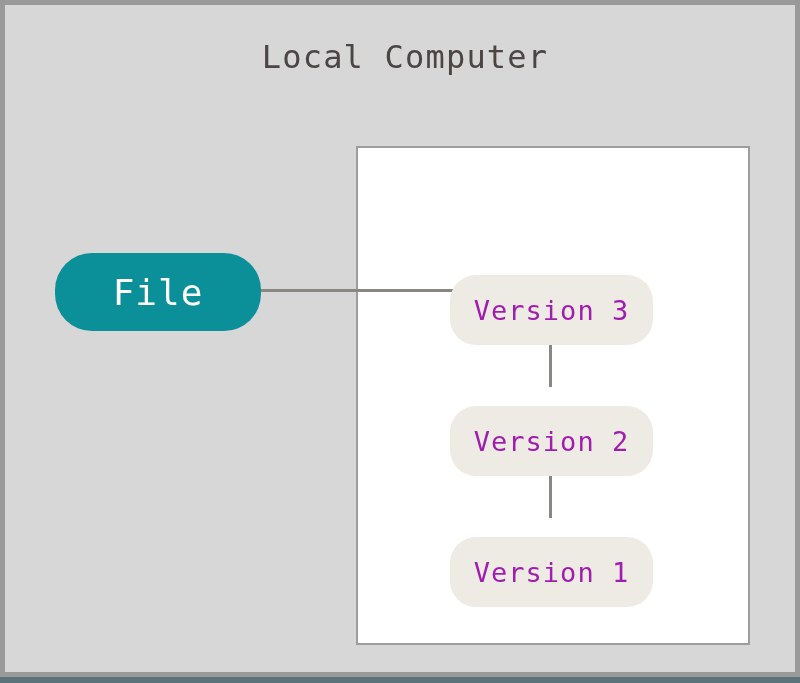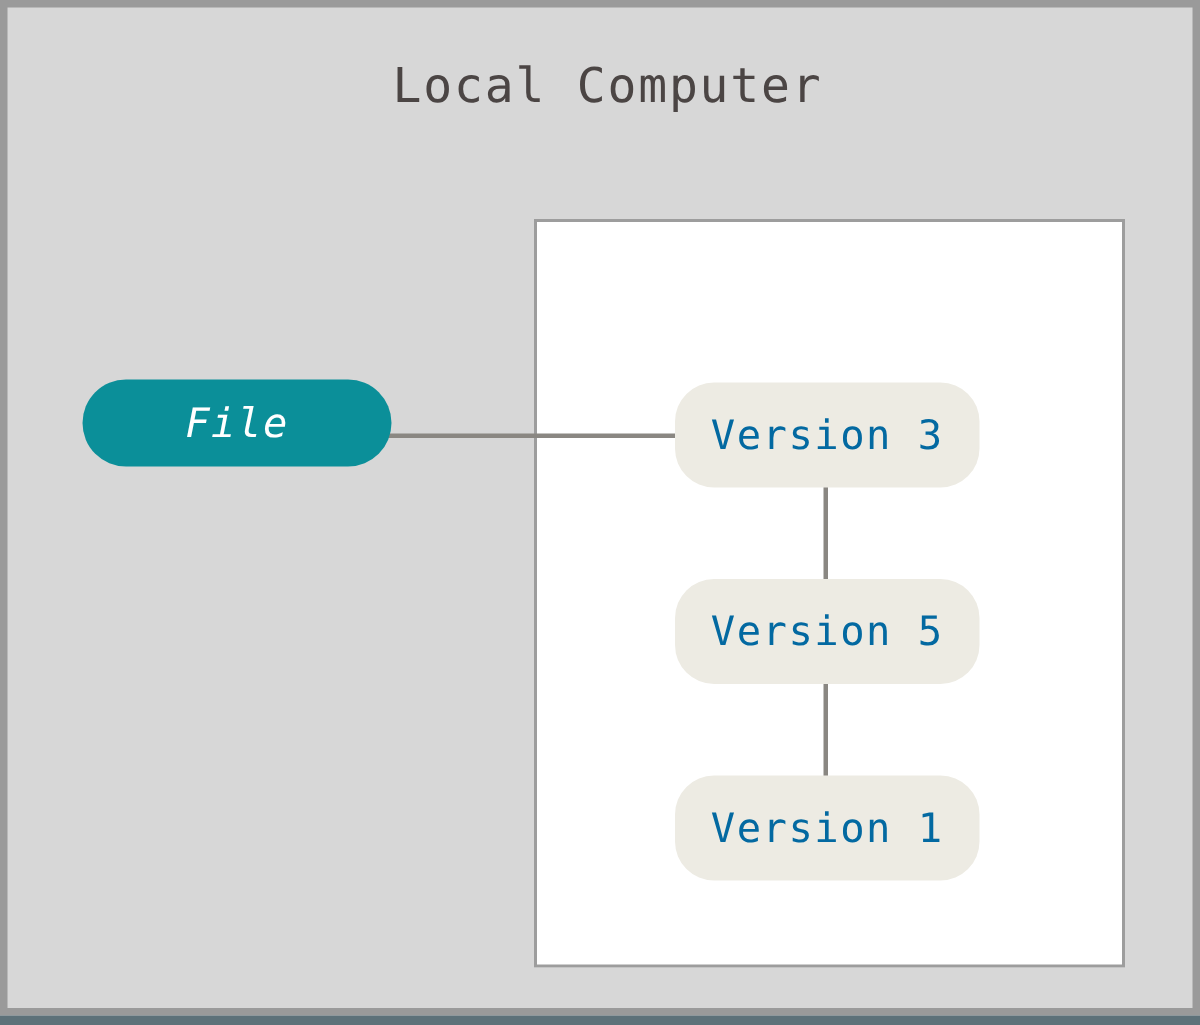--- a/index.html
+++ b/index.html
@@ -119,38 +119,38 @@
     align-items: center;
     justify-content: center;
     box-sizing: border-box;
     white-space: pre;
   }
 
   .node-file {
     left: 50px;
     top: 248px;
     width: 206px;
-    height: 58px;
+    height: 78px;
     background: #0b8f99;
     border-radius: 37px;
     color: #ffffff;
-    font-size: 27px;
+    font-size: 36px;
     letter-spacing: 1px;
-    font-style: italic;
   }
 
   .node-version {
     width: 203px;
     height: 70px;
     left: 445px;
     background: #edebe3;
     border-radius: 26px;
-    color: #0369a1;
+    color: #a21caf;
     font-size: 27px;
     letter-spacing: 1px;
+    margin-top: 20px;
   }
   .node-v3 { top: 250px; }
   .node-v2 { top: 381px; }
   .node-v1 { top: 512px; }
 </style>
 </head>
 <body>
 
 <div id="diagram-root">
 
@@ -168,21 +168,21 @@
 
     <div class="node node-file">
       <span>File</span>
     </div>
 
     <div class="node node-version node-v3">
       <span>Version 3</span>
     </div>
 
     <div class="node node-version node-v2">
-      <span>Version 5</span>
+      <span>Version 2</span>
     </div>
 
     <div class="node node-version node-v1">
       <span>Version 1</span>
     </div>
 
   </div>
 
   <div class="bottom-strip"></div>
 

